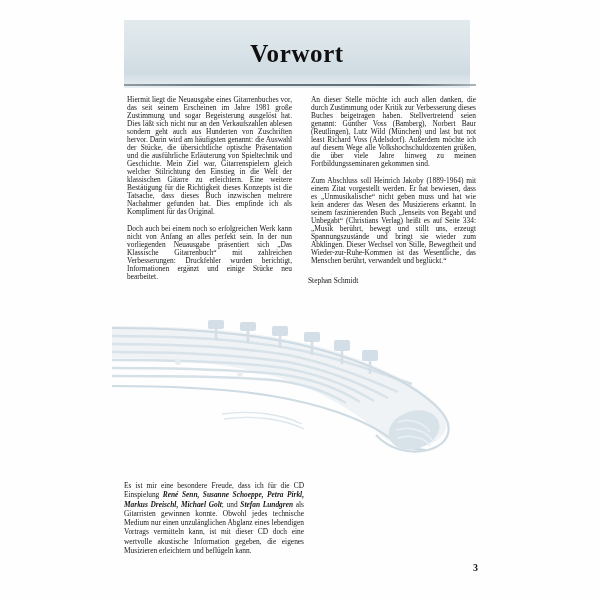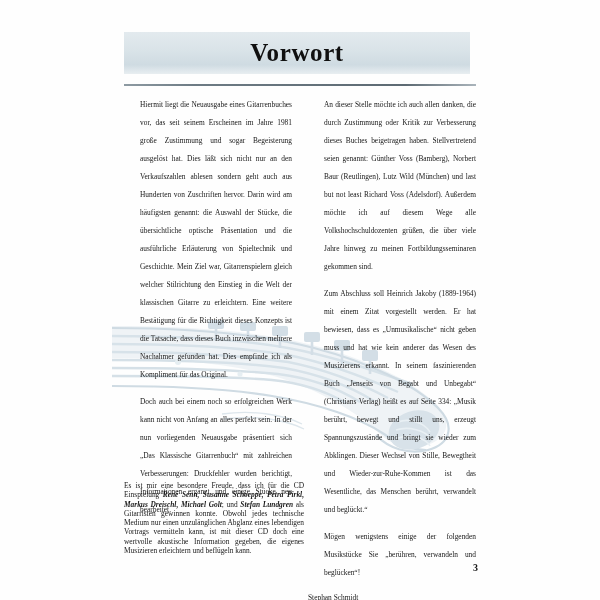--- a/index.html
+++ b/index.html
@@ -21,23 +21,23 @@
     left: 0; top: 0;
     width: 600px;
     height: 600px;
     background: #fefefe;
   }
 
   
   .title-banner {
     position: absolute;
     left: 124px;
-    top: 32px;
+    top: 20px;
     width: 346px;
-    height: 42px;
+    height: 68px;
     background: linear-gradient(180deg, #e3eaee 0%, #d9e3e8 45%, #cfdbe2 78%, #e8eef1 100%);
     box-sizing: border-box;
   }
   .title-banner-inner {
     position: absolute;
     left: 0; right: 0;
     top: 50%;
     transform: translateY(-50%);
     text-align: center;
   }
@@ -76,24 +76,24 @@
     top: 96px;
     width: 352px;
     display: flex;
     gap: 16px;
   }
   .col {
     width: 168px;
   }
   .para {
     font-size: 7.4px;
-    line-height: 18px;
+    line-height: 8px;
     text-align: justify;
     text-justify: inter-word;
-    margin: 0 0 9px 16px;
+    margin: 0 0 9px 3px;
     color: #171717;
     hyphens: auto;
     -webkit-hyphens: auto;
   }
   .para:last-child { margin-bottom: 0; }
 
   .signature {
     font-size: 7.4px;
     line-height: 9.55px;
     text-align: left;
@@ -211,21 +211,20 @@
   <div class="columns">
 
     <div class="col">
       <p class="para">Hiermit liegt die Neuausgabe eines Gitarrenbuches vor, das seit seinem Erscheinen im Jahre 1981 große Zustimmung und sogar Begeisterung ausgelöst hat. Dies läßt sich nicht nur an den Verkaufszahlen ablesen sondern geht auch aus Hunderten von Zuschriften hervor. Darin wird am häufigsten genannt: die Auswahl der Stücke, die übersichtliche optische Präsentation und die ausführliche Erläuterung von Spieltechnik und Geschichte. Mein Ziel war, Gitarrenspielern gleich welcher Stilrichtung den Einstieg in die Welt der klassischen Gitarre zu erleichtern. Eine weitere Bestätigung für die Richtigkeit dieses Konzepts ist die Tatsache, dass dieses Buch inzwischen mehrere Nachahmer gefunden hat. Dies empfinde ich als Kompliment für das Original.</p>
       <p class="para">Doch auch bei einem noch so erfolgreichen Werk kann nicht von Anfang an alles perfekt sein. In der nun vorliegenden Neuausgabe präsentiert sich „Das Klassische Gitarrenbuch“ mit zahlreichen Verbesserungen: Druckfehler wurden berichtigt, Informationen ergänzt und einige Stücke neu bearbeitet.</p>
     </div>
 
     <div class="col">
       <p class="para">An dieser Stelle möchte ich auch allen danken, die durch Zustimmung oder Kritik zur Verbesserung dieses Buches beigetragen haben. Stellvertretend seien genannt: Günther Voss (Bamberg), Norbert Baur (Reutlingen), Lutz Wild (München) und last but not least Richard Voss (Adelsdorf). Außerdem möchte ich auf diesem Wege alle Volkshochschuldozenten grüßen, die über viele Jahre hinweg zu meinen Fortbildungsseminaren gekommen sind.</p>
       <p class="para">Zum Abschluss soll Heinrich Jakoby (1889-1964) mit einem Zitat vorgestellt werden. Er hat bewiesen, dass es „Unmusikalische“ nicht geben muss und hat wie kein anderer das Wesen des Musizierens erkannt. In seinem faszinierenden Buch „Jenseits von Begabt und Unbegabt“ (Christians Verlag) heißt es auf Seite 334: „Musik berührt, bewegt und stillt uns, erzeugt Spannungszustände und bringt sie wieder zum Abklingen. Dieser Wechsel von Stille, Bewegtheit und Wieder-zur-Ruhe-Kommen ist das Wesentliche, das Menschen berührt, verwandelt und beglückt.“</p>
-      <p class="para">Mögen wenigstens einige der folgenden Musikstücke Sie „berühren, verwandeln und beglücken“!</p>
       <p class="signature">Stephan Schmidt</p>
     </div>
 
   </div>
 
   <div class="note-block">
     <p class="note-text"><span>Es ist mir eine besondere Freude, dass ich für die CD Einspielung </span><span class="names">René Senn, Susanne Schoeppe, Petra Pirkl, Markus Dreischl, Michael Golt</span><span>; und </span><span class="names">Stefan Lundgren</span><span> als Gitarristen gewinnen konnte. Obwohl jedes technische Medium nur einen unzulänglichen Abglanz eines lebendigen Vortrags vermitteln kann, ist mit dieser CD doch eine wertvolle akustische Information gegeben, die eigenes Musizieren erleichtern und beflügeln kann.</span></p>
   </div>
 
   <div class="page-number">3</div>

